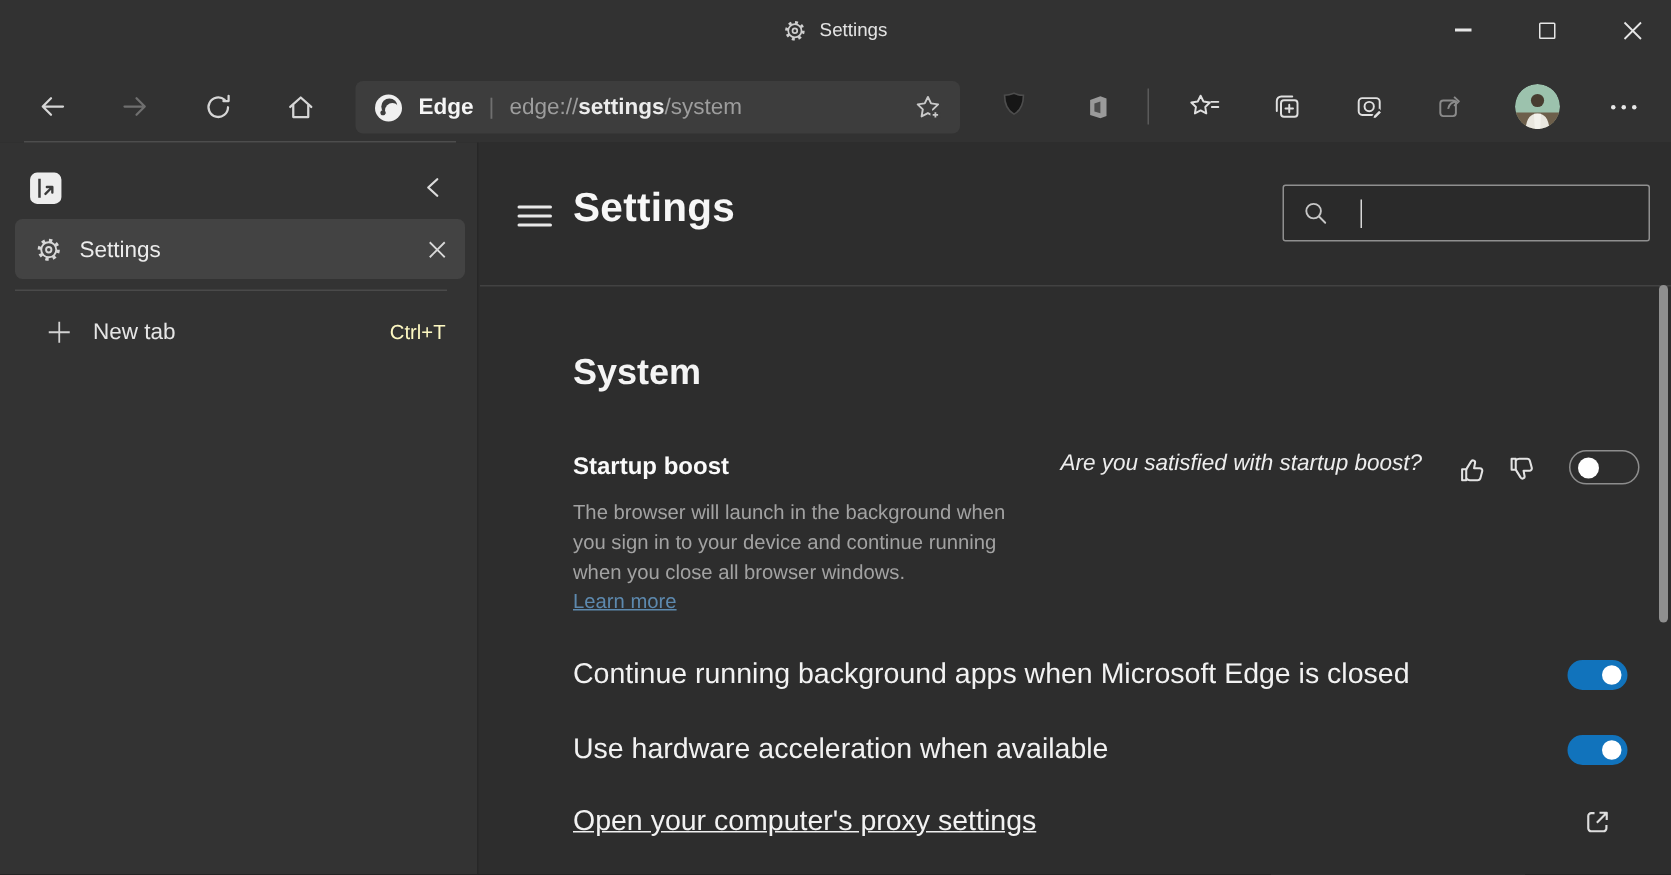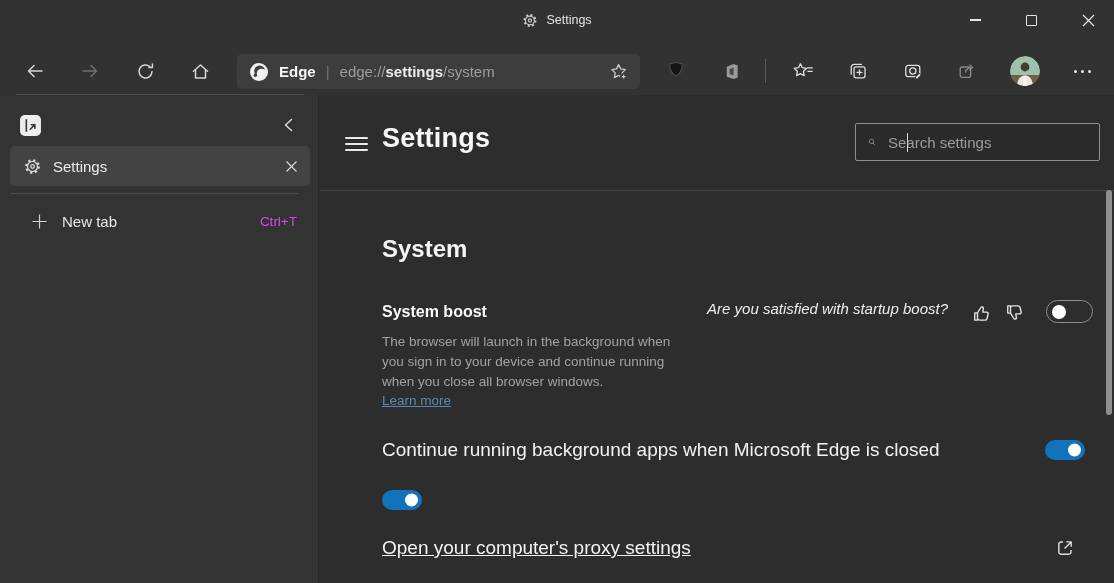--- a/index.html
+++ b/index.html
@@ -39,21 +39,21 @@
 
   
   .sidebar{position:absolute;top:95px;left:0;width:319px;height:488px;background:#333333;border-right:1px solid #272727;}
   .sb-topline{position:absolute;top:-1px;left:16px;width:288px;height:1px;background:#4d4d4d;}
   .sb-tab{position:absolute;left:10px;top:51px;width:300px;height:40px;background:#434343;border-radius:5px;
           display:flex;align-items:center;padding:0 12px 0 14px;}
   .sb-tab-label{font-size:15px;color:#ececec;margin-left:12px;flex:1;}
   .sb-div{position:absolute;left:10px;top:98px;width:288px;height:1px;background:#4a4a4a;}
   .sb-newtab{position:absolute;left:0;top:108px;width:319px;height:36px;display:flex;align-items:center;padding:0 22px 0 31px;}
   .sb-newtab-label{font-size:15px;color:#e6e6e6;margin-left:14px;flex:1;}
-  .sb-shortcut{font-size:13.5px;color:#d946ef;}
+  .sb-shortcut{font-size:13.5px;color:#fef9c3;}
 
   
   .content{position:absolute;top:95px;left:320px;width:794px;height:488px;background:#2d2d2d;}
   .burger{position:absolute;left:25px;top:42px;width:23px;}
   .burger i{display:block;height:1.8px;background:#e9e9e9;margin-bottom:4.2px;border-radius:1px;}
   .page-title{position:absolute;left:62px;top:28px;font-size:27px;font-weight:700;color:#f7f7f7;letter-spacing:.2px;}
   .search{position:absolute;left:535px;top:28px;width:245px;height:38px;background:#2a2a2a;
           border:1px solid #8f8f8f;border-radius:2px;display:flex;align-items:center;padding:0 10px 0 12px;}
   .search input{flex:1;background:transparent;border:none;outline:none;color:#e8e8e8;
           font-size:15px;font-family:inherit;margin-left:10px;}
@@ -263,28 +263,27 @@
         <i style="margin-bottom:0;"></i>
       </div>
     <div class="page-title">Settings</div>
 
     <div class="search">
       <svg width="18" height="18" viewBox="0 0 20 20">
         <circle cx="8.6" cy="8.6" r="5.4" fill="none" stroke="#c6c6c6" stroke-width="1.4"></circle>
         <path d="m12.8 12.8 4.4 4.4" stroke="#c6c6c6" stroke-width="1.4" stroke-linecap="round"></path>
       </svg>
       <div class="caret"></div>
-      <input type="text" value="" placeholder="Search settings" style="">
     </div>
 
     <div class="hdr-div"></div>
 
     <div class="section-title">System</div>
 
-    <div class="startup-label">System boost</div>
+    <div class="startup-label">Startup boost</div>
     <div class="startup-desc">The browser will launch in the background when you sign in to your device and continue running when you close all browser windows.</div>
     <a class="learn-more" href="#">Learn more</a>
 
     <div class="survey">
       <span class="survey-text">Are you satisfied with startup boost?</span>
       <div class="thumb">
         <svg width="22" height="22" viewBox="0 0 20 20">
           <path d="M3.4 9.9h2.5v6.6H3.4z" fill="none" stroke="#e3e3e3" stroke-width="1.25" stroke-linejoin="round"></path>
           <path d="M5.9 15.5c.6.6 1.3 1 2.2 1h4.7c.8 0 1.5-.55 1.7-1.3l1.1-4.1c.25-.95-.47-1.9-1.45-1.9h-3.5l.6-3.2c.13-.67-.3-1.33-.97-1.48-.6-.14-1.2.15-1.47.7L5.9 9.9" fill="none" stroke="#e3e3e3" stroke-width="1.25" stroke-linejoin="round"></path>
         </svg>
@@ -303,20 +302,21 @@
     </div>
 
     <div class="setting-row row-bg-apps">
       <span class="row-label">Continue running background apps when Microsoft Edge is closed</span>
       <div class="toggle on">
         <div class="knob"></div>
       </div>
     </div>
 
     <div class="setting-row row-hw">
+      <span class="row-label">Use hardware acceleration when available</span>
       <div class="toggle on">
         <div class="knob"></div>
       </div>
     </div>
 
     <div class="setting-row row-proxy">
       <span class="row-label">Open your computer's proxy settings</span>
       <svg width="22" height="22" viewBox="0 0 20 20" style="margin-right:9px;">
         <path d="M8.2 4.6H6.2a1.8 1.8 0 0 0-1.8 1.8v7.4a1.8 1.8 0 0 0 1.8 1.8h7.4a1.8 1.8 0 0 0 1.8-1.8v-2" fill="none" stroke="#dedede" stroke-width="1.3"></path>
         <path d="M11.2 4.4h4.4v4.4M15.3 4.7 9.6 10.4" fill="none" stroke="#dedede" stroke-width="1.3" stroke-linejoin="round"></path>

